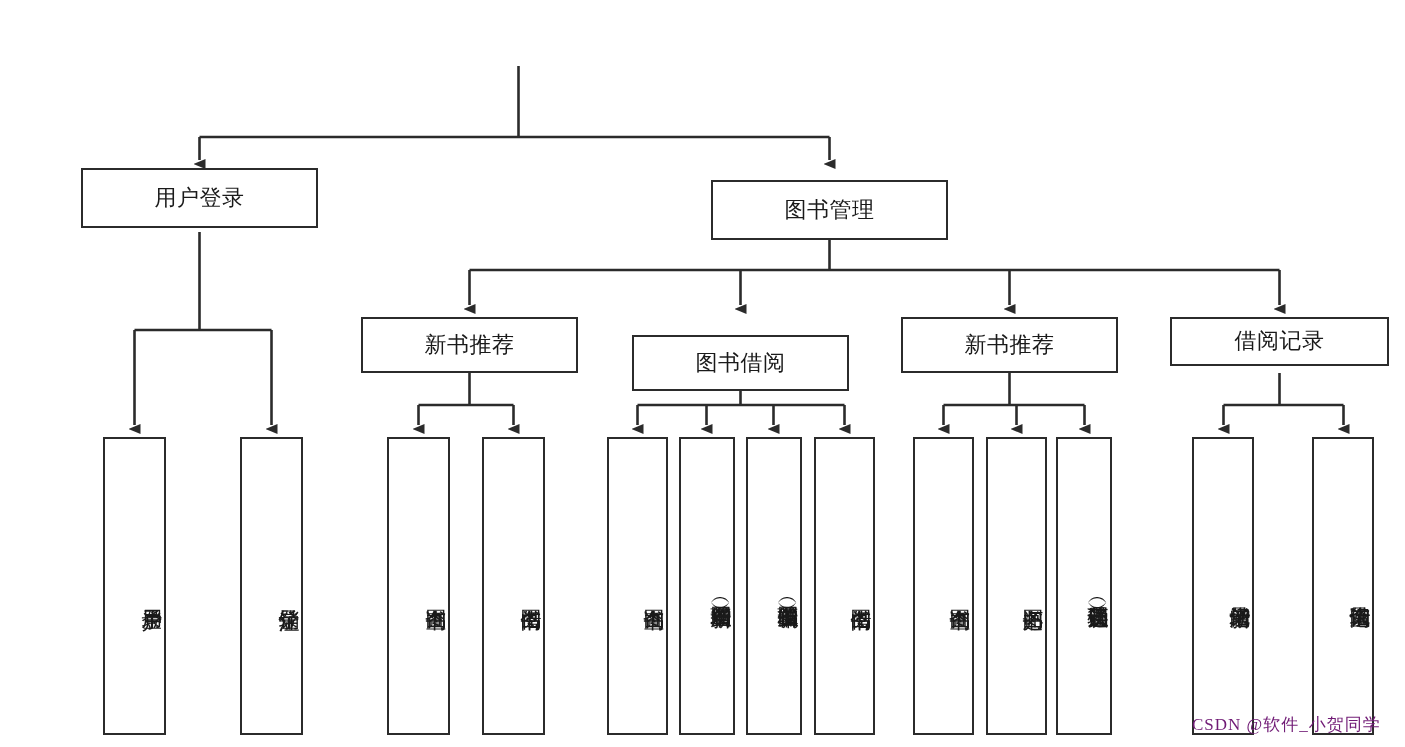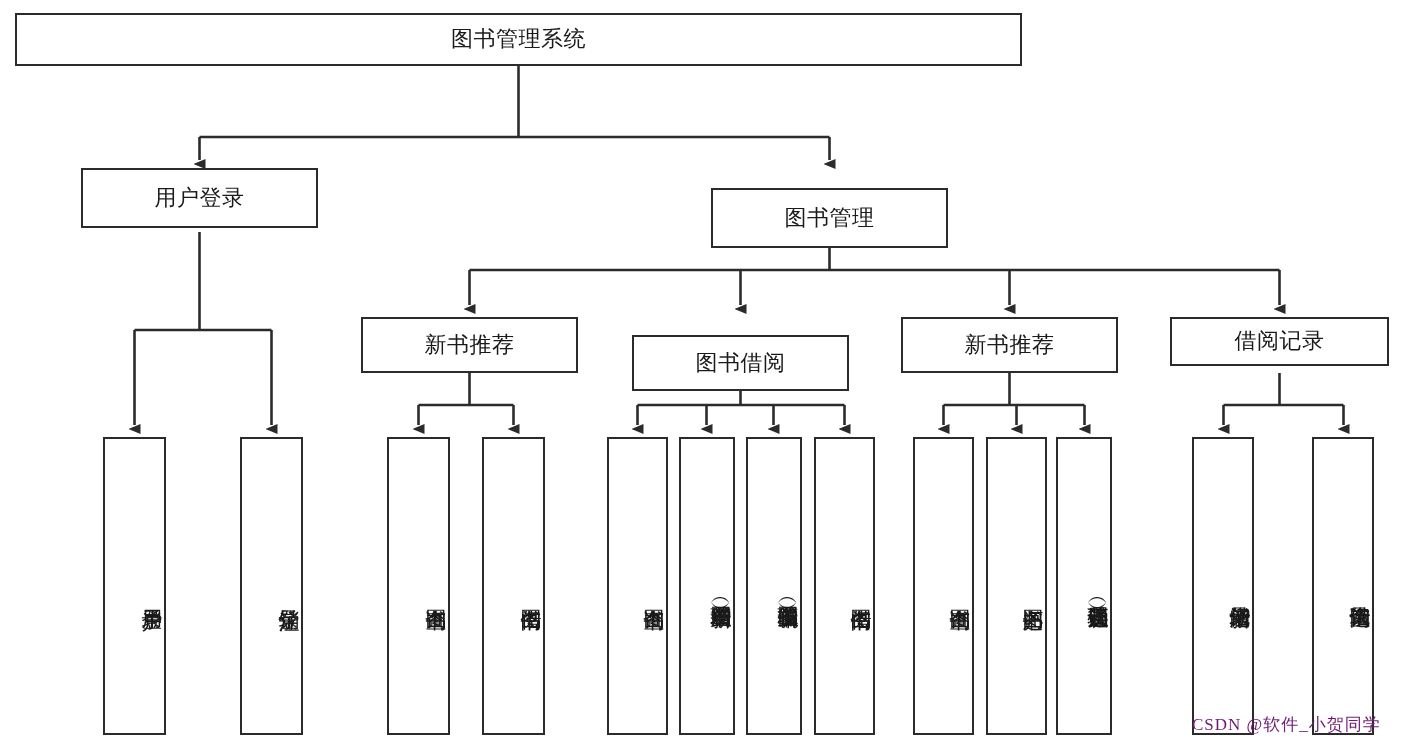--- a/index.html
+++ b/index.html
@@ -118,28 +118,25 @@
       <path d="M1016.5,405 L1016.5,425" marker-end="url(#arrow)"></path>
       <path d="M1084.5,405 L1084.5,425" marker-end="url(#arrow)"></path>
 
       <path d="M1279.5,373 L1279.5,405"></path>
       <path d="M1223.5,405 L1343.5,405"></path>
       <path d="M1223.5,405 L1223.5,425" marker-end="url(#arrow)"></path>
       <path d="M1343.5,405 L1343.5,425" marker-end="url(#arrow)"></path>
     </g>
   </svg>
 
-  <div class="node node-h" style="left:15px; top:13px; width:1007px; height:53px;">
-    <span>图书管理系统</span>
-  </div>
 
   <div class="node node-h" style="left:81px; top:168px; width:237px; height:60px;">
     <span>用户登录</span>
   </div>
-  <div class="node node-h" style="left:711px; top:188px; width:237px; height:60px;">
+  <div class="node node-h" style="left:711px; top:180px; width:237px; height:60px;">
     <span>图书管理</span>
   </div>
 
   <div class="node node-h" style="left:361px; top:317px; width:217px; height:56px;">
     <span>新书推荐</span>
   </div>
   <div class="node node-h" style="left:632px; top:317px; width:217px; height:56px;margin-top:18px;">
     <span>图书借阅</span>
   </div>
   <div class="node node-h" style="left:901px; top:317px; width:217px; height:56px;">

